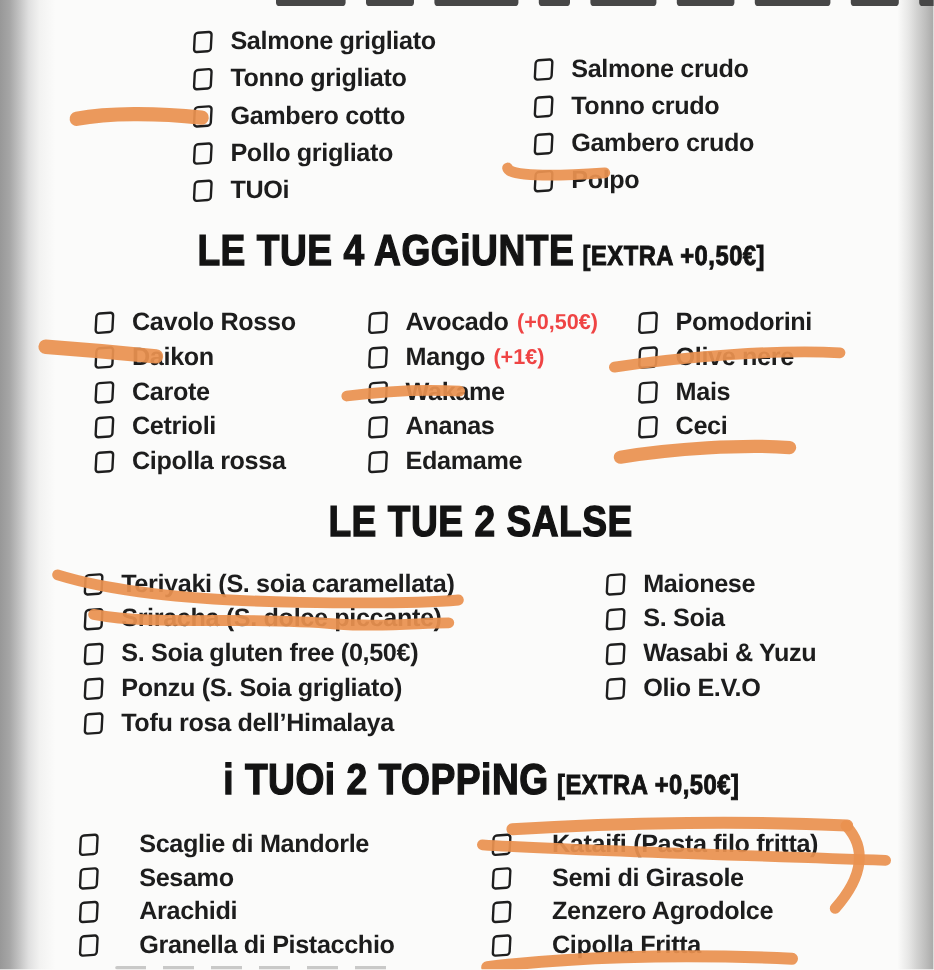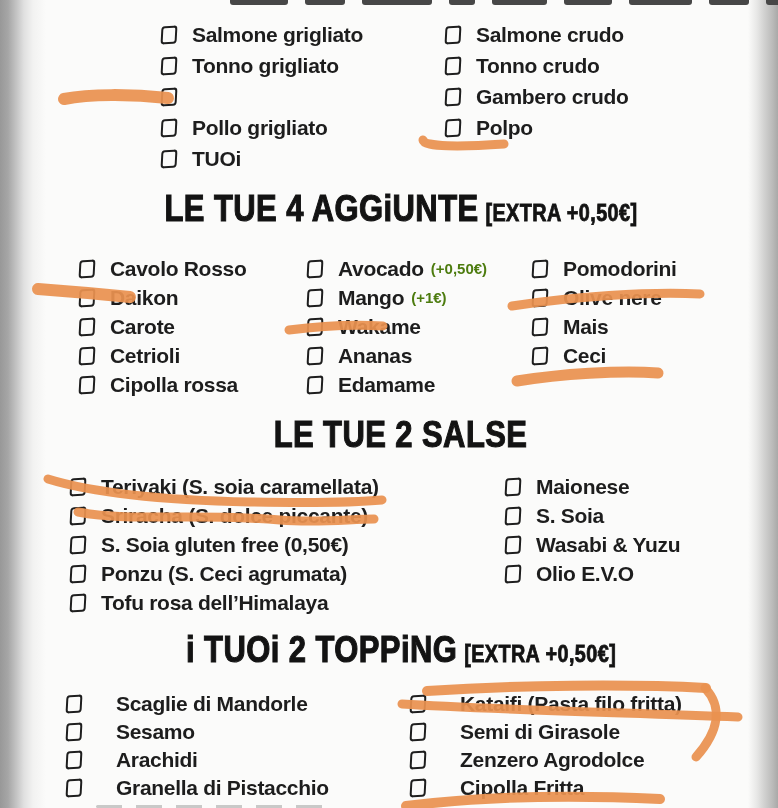--- a/index.html
+++ b/index.html
@@ -32,21 +32,21 @@
   .rh31 .item{height:31px;padding-left:23px;}
   .rh29 .item{height:29px;}
   .rh28 .item{height:28px;gap:19px;}
   .cb{
     flex:0 0 auto;width:12px;height:14px;margin-right:15px;
     border:2.5px solid #1e1e1e;border-radius:3.5px;
     transform:rotate(-4deg) skewX(-7deg);
     background:transparent;
   }
   .lbl{font-size:21px;font-weight:bold;letter-spacing:-0.3px;color:#1d1d1d;}
-  .note{font-size:15px;font-weight:bold;margin-left:7px;color:#4d7c0f;}
+  .note{font-size:18px;font-weight:bold;margin-left:7px;color:#ef4444;}
   .hdr{position:absolute;left:12px;width:778px;text-align:center;white-space:nowrap;z-index:3;}
   .hdr-in{display:inline-block;transform:scaleX(0.86);transform-origin:center;font-weight:bold;color:#131313;}
   .hdr-title{font-size:36px;letter-spacing:0.5px;-webkit-text-stroke:1.1px #131313;}
   .hdr-extra{font-size:23px;letter-spacing:0.5px;-webkit-text-stroke:0.8px #131313;margin-left:8px;}
   .marker-svg{position:absolute;inset:0;z-index:6;pointer-events:none;}
 </style>
 </head>
 <body>
 
 <div class="edge-left"></div>
@@ -69,31 +69,32 @@
     <div class="item">
         <span class="cb"></span>
         <span class="lbl">Salmone grigliato</span>
       </div>
     <div class="item">
         <span class="cb"></span>
         <span class="lbl">Tonno grigliato</span>
       </div>
     <div class="item">
         <span class="cb"></span>
+        <span class="lbl">Gambero cotto</span>
       </div>
     <div class="item">
         <span class="cb"></span>
         <span class="lbl">Pollo grigliato</span>
       </div>
     <div class="item">
         <span class="cb"></span>
         <span class="lbl">TUOi</span>
       </div>
   </div>
-  <div class="col" style="left:422px;">
+  <div class="col" style="left:422px;margin-top:23px;">
     <div class="item">
         <span class="cb"></span>
         <span class="lbl">Salmone crudo</span>
       </div>
     <div class="item">
         <span class="cb"></span>
         <span class="lbl">Tonno crudo</span>
       </div>
     <div class="item">
         <span class="cb"></span>
@@ -188,21 +189,21 @@
     <div class="item">
         <span class="cb"></span>
         <span class="lbl">Sriracha (S. dolce piccante)</span>
       </div>
     <div class="item">
         <span class="cb"></span>
         <span class="lbl">S. Soia gluten free (0,50€)</span>
       </div>
     <div class="item">
         <span class="cb"></span>
-        <span class="lbl">Ponzu (S. Ceci agrumata)</span>
+        <span class="lbl">Ponzu (S. Soia grigliato)</span>
       </div>
     <div class="item">
         <span class="cb"></span>
         <span class="lbl">Tofu rosa dell’Himalaya</span>
       </div>
   </div>
   <div class="col" style="left:505px;">
     <div class="item">
         <span class="cb"></span>
         <span class="lbl">Maionese</span>

